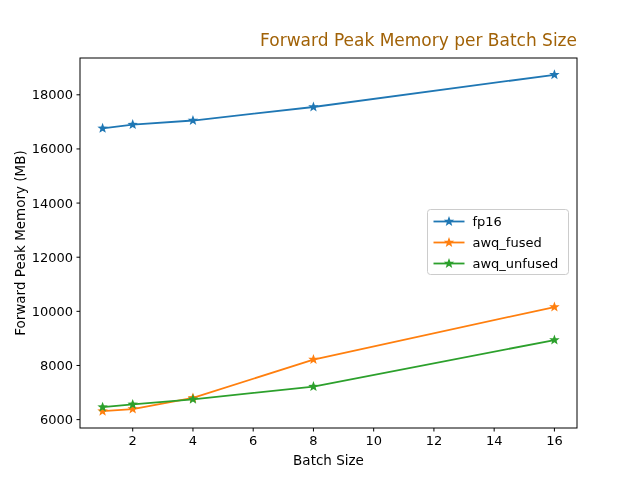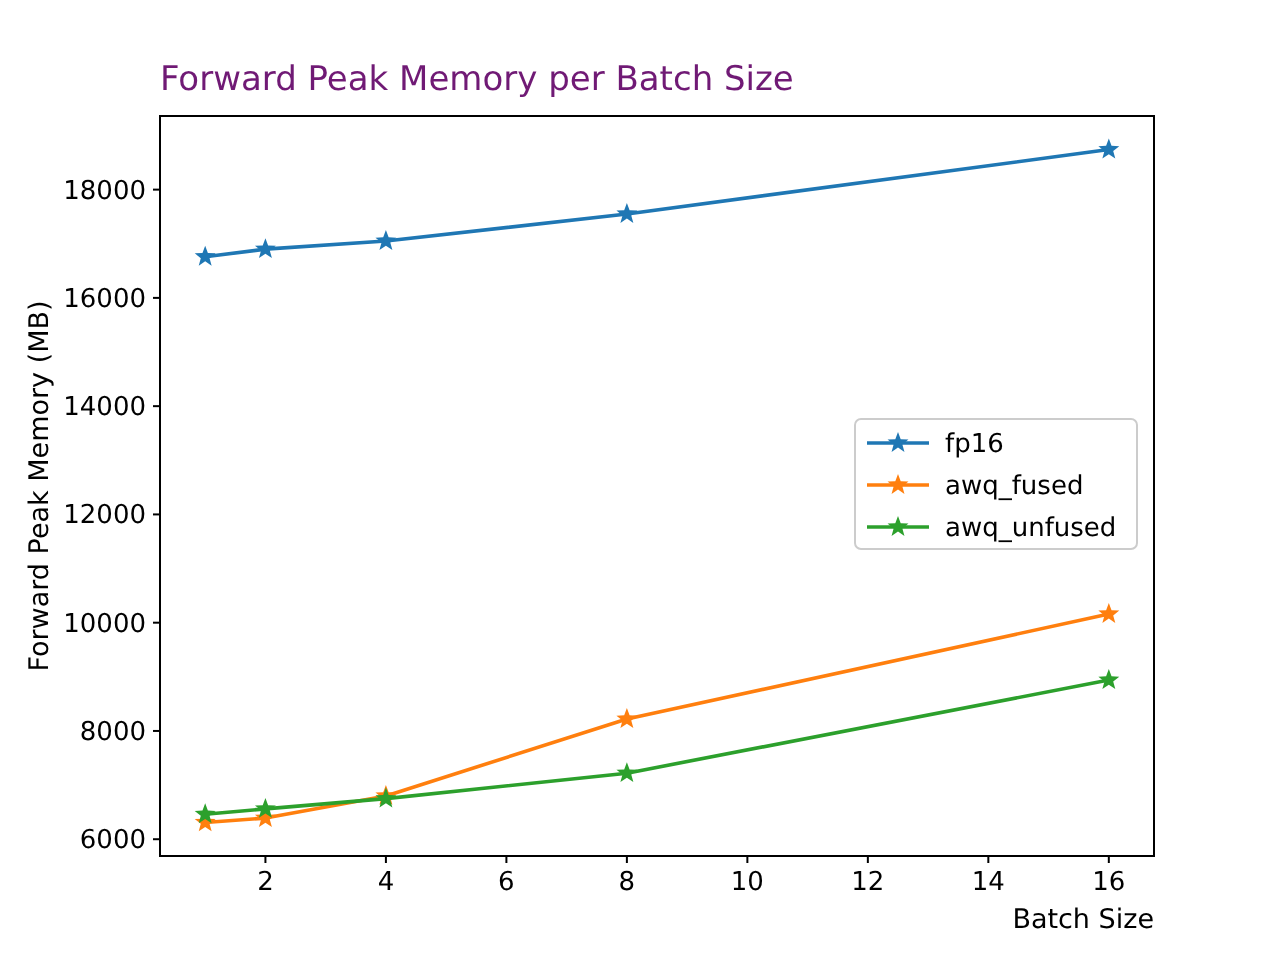--- a/index.html
+++ b/index.html
@@ -6,28 +6,28 @@
   .figure{
     position:relative;
     width:640px;height:480px;
     background:#ffffff;
     font-family:"DejaVu Sans", sans-serif;
     overflow:hidden;
   }
   .chart-title{
     position:absolute;
     left:80px;width:497px;top:30px;
-    text-align:left;
-    font-size:17px;color:#701a75;
+    text-align:right;
+    font-size:17px;color:#a16207;
     white-space:nowrap;
   }
   .x-axis-label{
     position:absolute;
     left:80px;width:497px;top:452px;
-    text-align:right;
+    text-align:center;
     font-size:13.5px;color:#000;
     white-space:nowrap;
   }
   .y-axis-label{
     position:absolute;
     left:20px;top:243px;
     transform:translate(-50%,-50%) rotate(-90deg);
     font-size:13.5px;color:#000;
     white-space:nowrap;
   }

